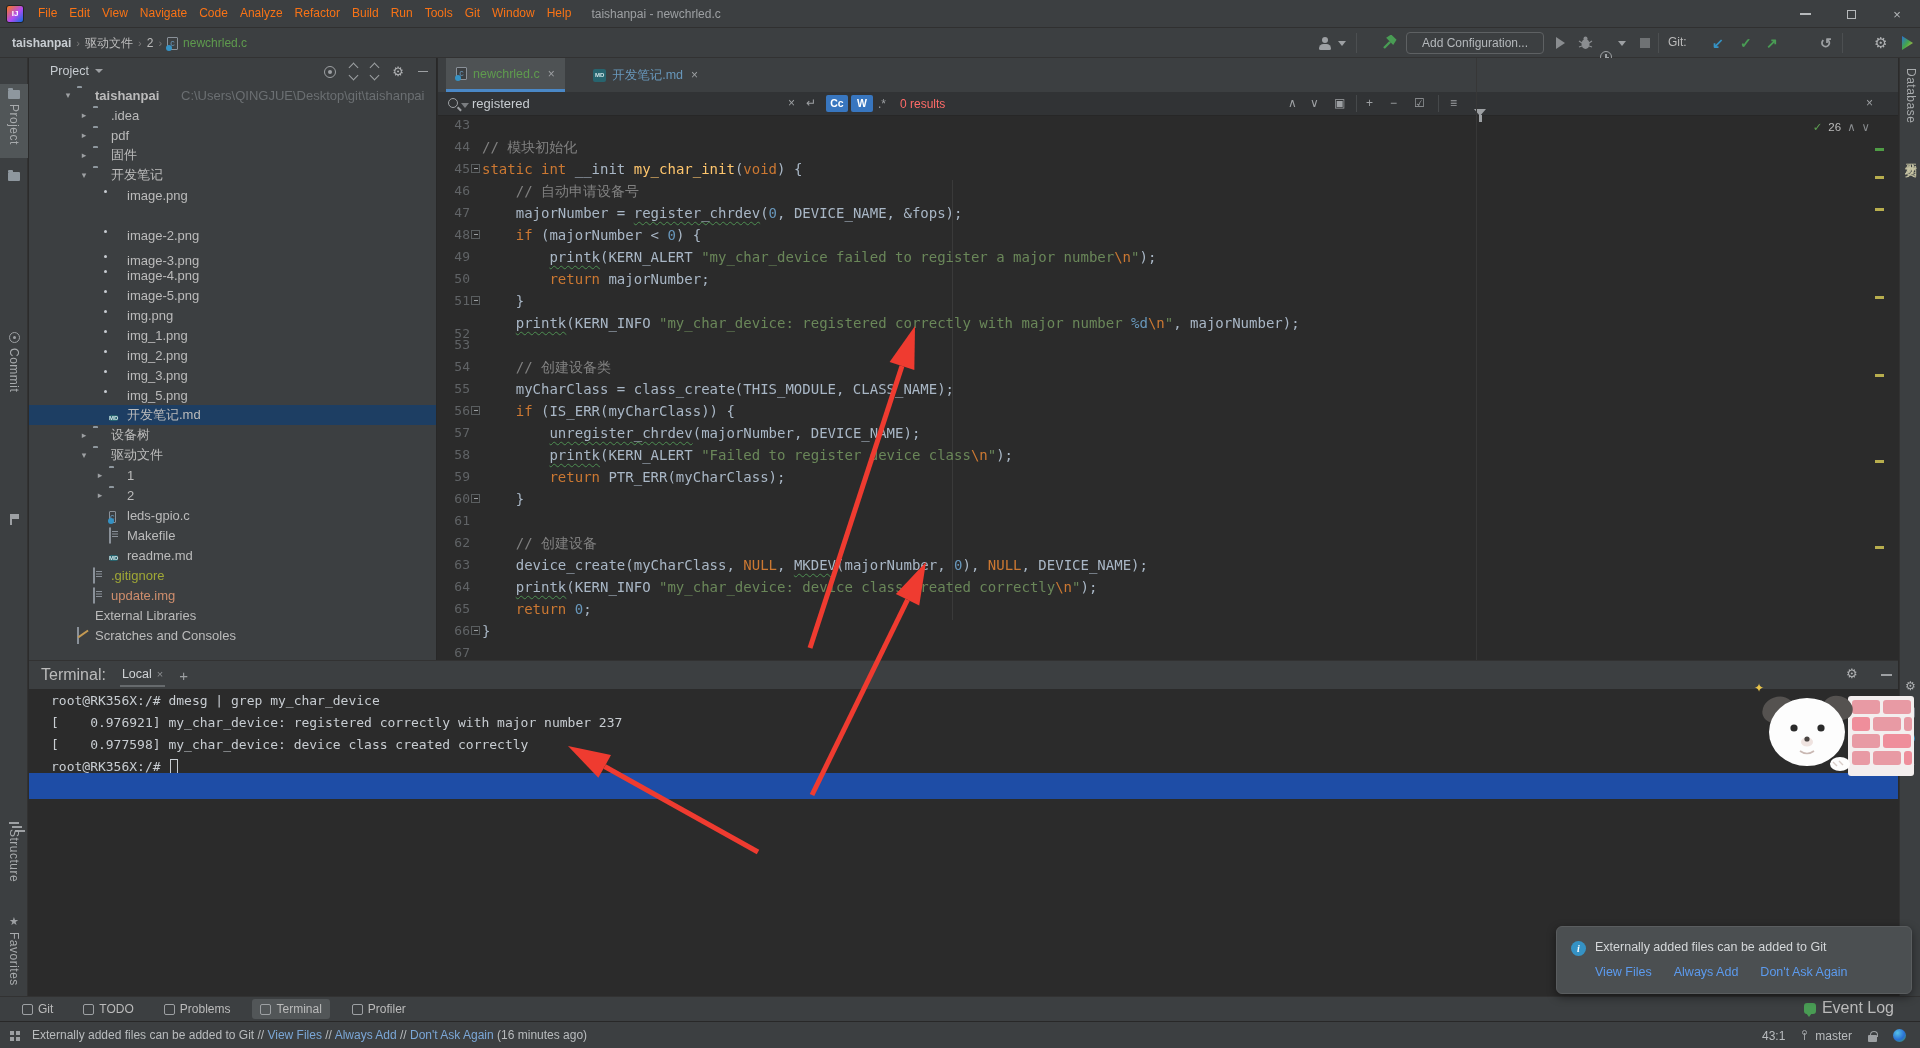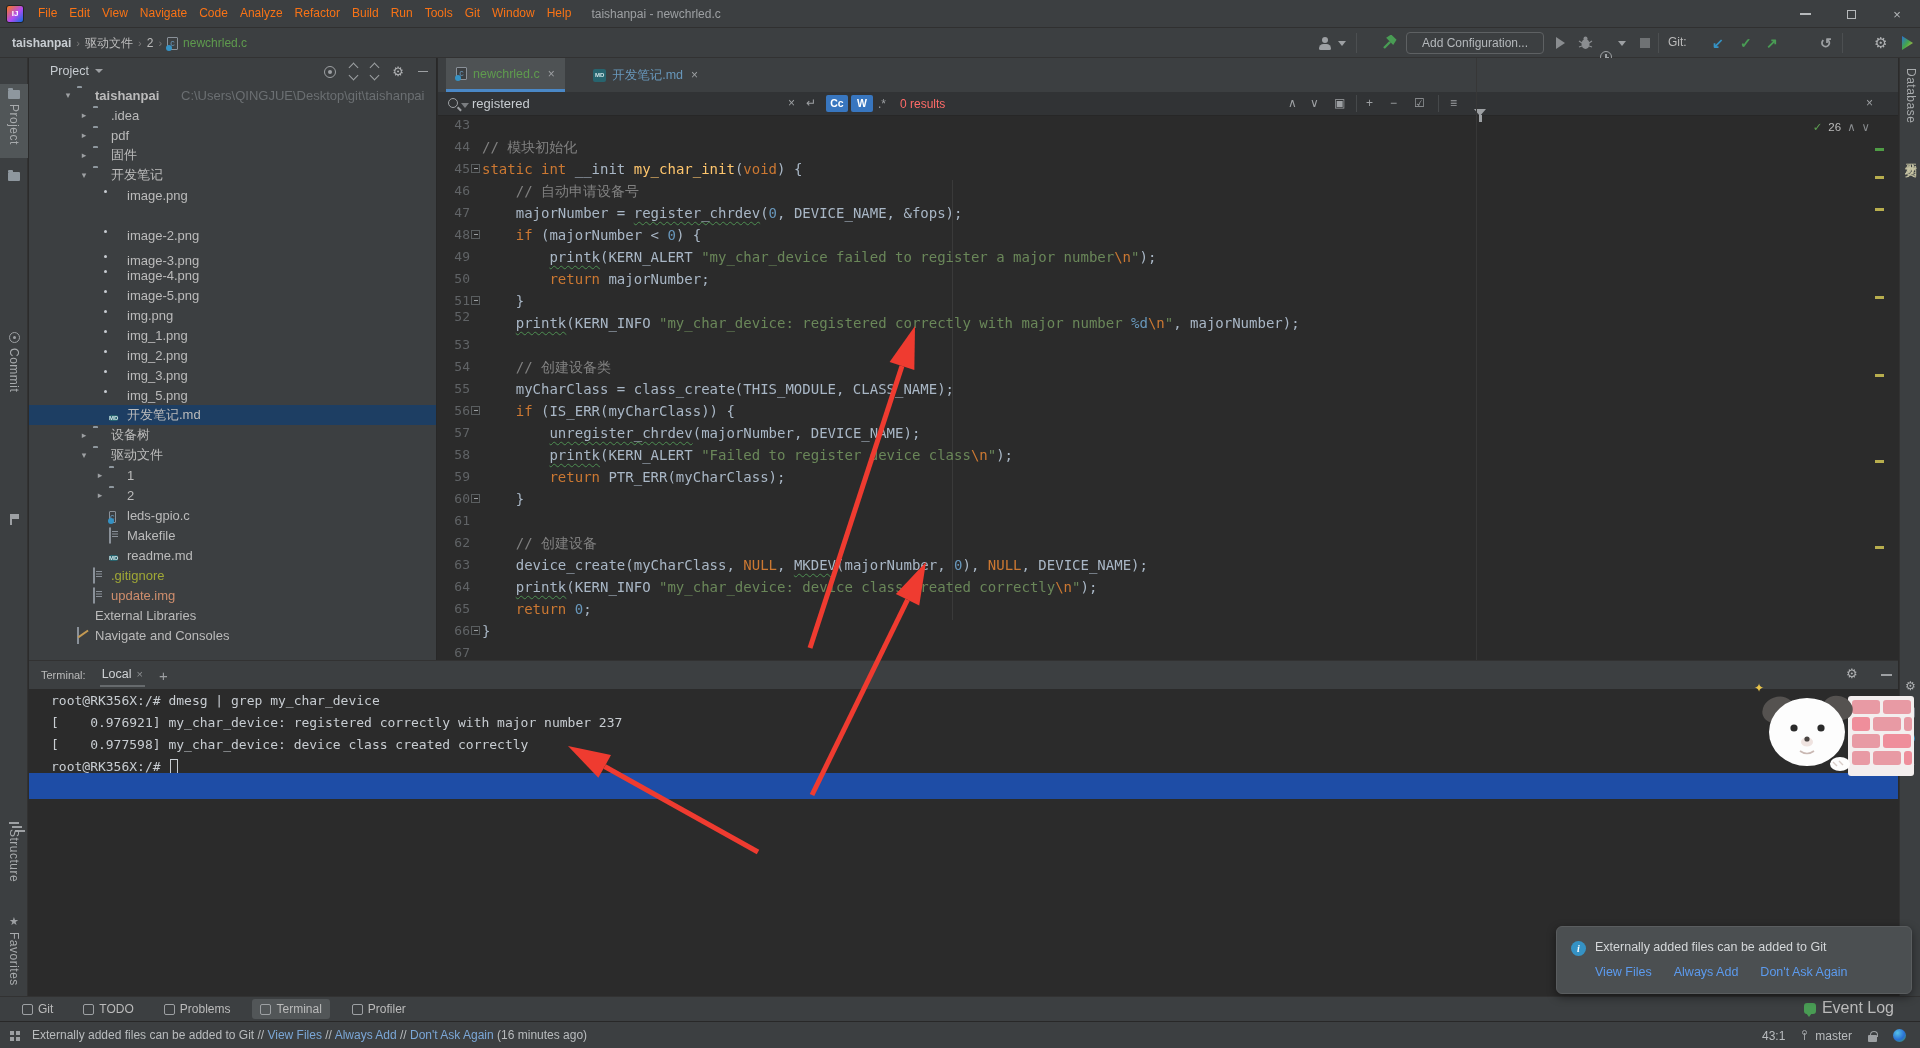--- a/index.html
+++ b/index.html
@@ -132,21 +132,21 @@
   .sg-e{color:#cc7832} .sg-p{color:#a9b7c6} .sg-f{color:#ffc66d} .sg-m{color:#6897bb}
   .sg-w{color:#a9b7c6; text-decoration:underline wavy #4e8f52 1px; text-underline-offset:3px;}
   #indent-guide { position:absolute; left:514px; top:122px; width:1px; height:440px; background:#3a3a3a; }
   #col-guide { position:absolute; left:1038px; top:0; width:1px; height:602px; background:#373737; }
   #inspect-widget { position:absolute; right:28px; top:62px; display:flex; gap:6px; align-items:center; font-size:11.5px; color:#bbbbbb; }
   .stripe-mark { position:absolute; right:14px; width:9px; height:3px; background:#b8ae4e; }
 
   
   #terminal { position:absolute; left:29px; top:660px; width:1869px; height:336px; background:#2b2b2b; border-top:1px solid #323232; }
   #term-head { position:absolute; left:0; top:0; width:100%; height:28px; display:flex; align-items:center; background:#3c3f41; }
-  #term-head .tlabel { font-size:11px; color:#bbbbbb; margin-left:12px; }
+  #term-head .tlabel { font-size:16px; color:#bbbbbb; margin-left:12px; }
   .term-tab { margin-left:14px; font-size:12.5px; color:#d0d3d6; border-bottom:2px solid #666a6d; padding:4px 2px; }
   .term-tab .x { color:#8a8d90; font-size:11px; margin-left:5px; }
   .term-plus { margin-left:14px; color:#9da0a3; font-size:15px; }
   #term-body { position:absolute; left:0; top:28px; width:100%; }
   .tline { position:absolute; left:22px; font:13px "DejaVu Sans Mono", monospace; color:#c8cdd2; white-space:pre; }
   .cursorbox { display:inline-block; width:8px; height:15px; border:1px solid #c8cdd2; vertical-align:-3px; margin-left:2px; }
   #term-selbar { position:absolute; left:0; top:112px; width:1869px; height:26px; background:#1e4da6; }
 
   
   #rstripe { position:absolute; left:1899px; top:58px; width:21px; height:938px; background:#3c3f41; border-left:1px solid #323232; }
@@ -412,21 +412,21 @@
         <div class="trow" style="top: 481px;">
           <span class="t-icon" style="left: 64px;"><span class="ic-page"></span></span>
           <span class="t-label" style="left: 82px; color: rgb(160, 168, 54);">.gitignore</span>
         </div>
         <div class="trow" style="top: 521px;">
           <span class="t-icon" style="left: 48px;"><span class="ic-lib"></span></span>
           <span class="t-label" style="left: 66px;">External Libraries</span>
         </div>
         <div class="trow" style="top: 541px;">
           <span class="t-icon" style="left: 48px;"><span class="ic-scratch"></span></span>
-          <span class="t-label" style="left: 66px;">Navigate and Consoles</span>
+          <span class="t-label" style="left: 66px;">Scratches and Consoles</span>
         </div>
       </div>
   </div>
 
   <div id="editor">
     <div id="tabbar">
         <div class="etab active" style="left: 8px;">
           <span class="ic-c">c</span>
           <span style="color: rgb(95, 155, 78);">newchrled.c</span>
           <span class="x">×</span>
@@ -465,21 +465,21 @@
     <div id="gutter">
         <div class="lnum" style="top: 0px;">43</div>
         <div class="lnum" style="top: 22px;">44</div>
         <div class="lnum" style="top: 44px;">45</div>
         <div class="lnum" style="top: 66px;">46</div>
         <div class="lnum" style="top: 88px;">47</div>
         <div class="lnum" style="top: 110px;">48</div>
         <div class="lnum" style="top: 132px;">49</div>
         <div class="lnum" style="top: 154px;">50</div>
         <div class="lnum" style="top: 176px;">51</div>
-        <div class="lnum" style="top: 192px;">52</div>
+        <div class="lnum" style="top: 209px;">52</div>
         <div class="lnum" style="top: 220px;">53</div>
         <div class="lnum" style="top: 242px;">54</div>
         <div class="lnum" style="top: 264px;">55</div>
         <div class="lnum" style="top: 286px;">56</div>
         <div class="lnum" style="top: 308px;">57</div>
         <div class="lnum" style="top: 330px;">58</div>
         <div class="lnum" style="top: 352px;">59</div>
         <div class="lnum" style="top: 374px;">60</div>
         <div class="lnum" style="top: 396px;">61</div>
         <div class="lnum" style="top: 418px;">62</div>

